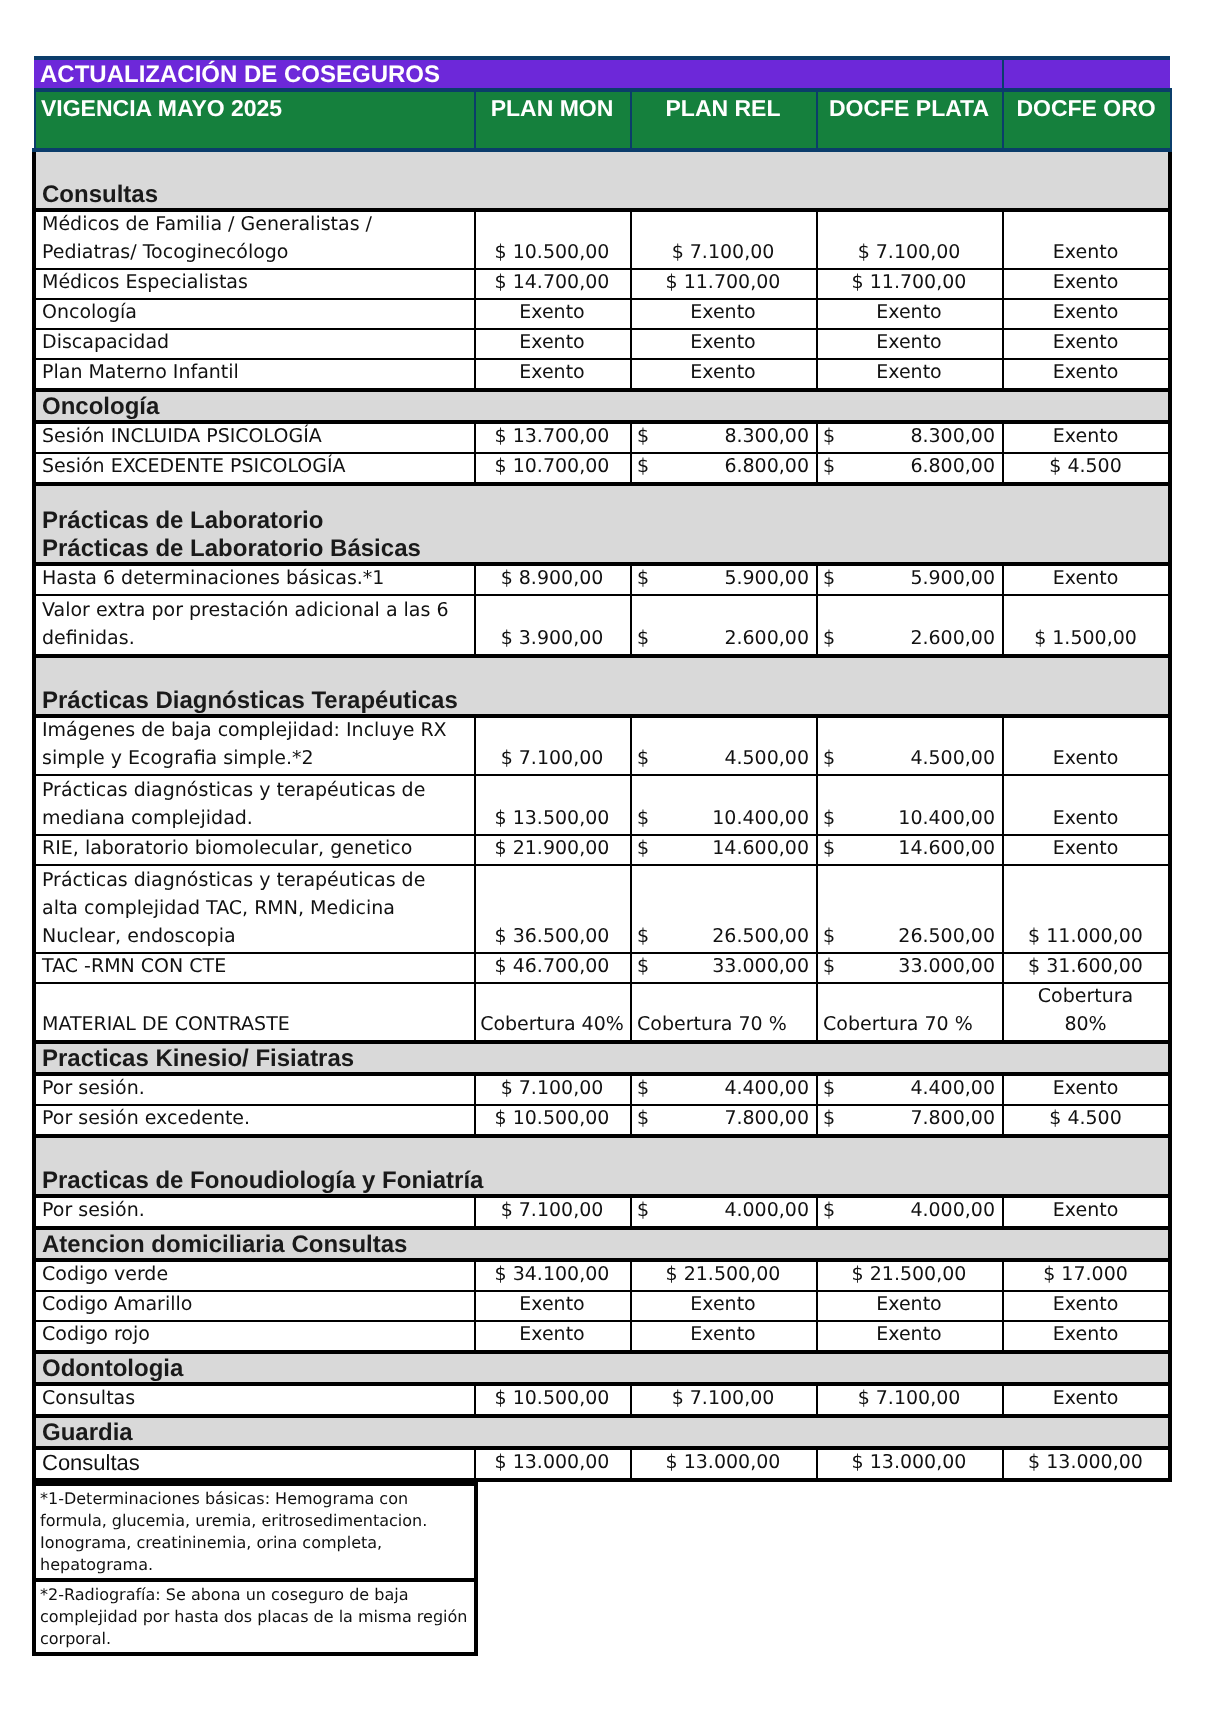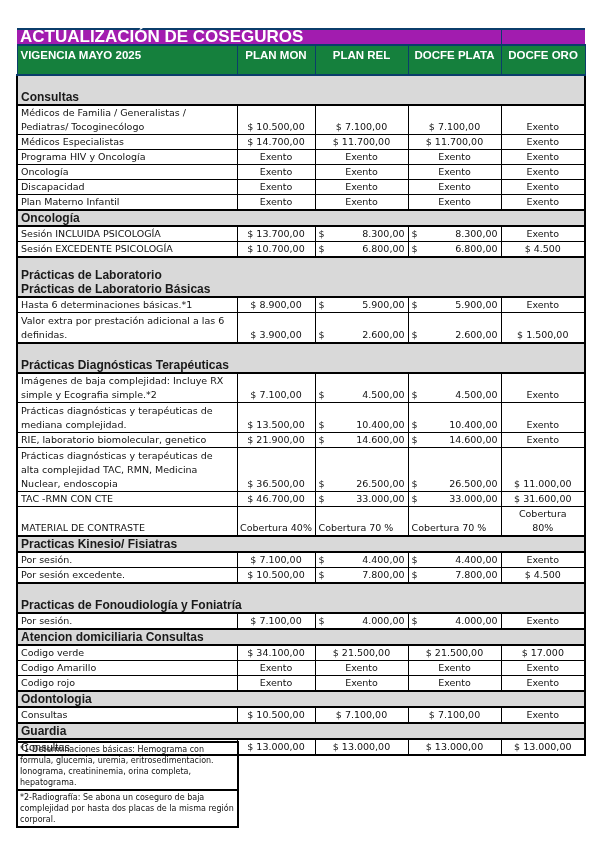--- a/index.html
+++ b/index.html
@@ -10,21 +10,21 @@
 
   table.grid { border-collapse: collapse; table-layout: fixed; width: 568px; }
   table.grid td { font-size: 10.5px; line-height: 14px; padding: 0 3px; vertical-align: bottom; border-left: 1px solid #000; border-right: 1px solid #000; }
 
   col.c0 { width: 220px; }
   col.c1 { width: 78px; }
   col.c2 { width: 93px; }
   col.c3 { width: 93px; }
   col.c4 { width: 84px; }
 
-  tr.hdr1 td { background: #a21caf; color: #fff; font-weight: bold; font-size: 17px; height: 14px; border: none; border-top: 2px solid #0b3d6b; padding-top: 0; vertical-align: top; }
+  tr.hdr1 td { background: #6d28d9; color: #fff; font-weight: bold; font-size: 12px; height: 14px; border: none; border-top: 2px solid #0b3d6b; padding-top: 0; vertical-align: top; }
   tr.hdr1 td.hcell-right { border-left: 1px solid #0b3d6b; }
   tr.hdr2 td { background: #15803d; color: #fff; font-weight: bold; font-size: 11.5px; height: 30px; vertical-align: top; border-top: 2px solid #0b3d6b; border-bottom: 2px solid #0b3d6b; border-left: 1px solid #0b3d6b; border-right: 1px solid #0b3d6b; padding-top: 2px; }
   tr.hdr2 td.center { text-align: center; }
 
   tr.section td { background: #d9d9d9; font-weight: bold; font-size: 12px; color: #1a1a1a; border-top: 2px solid #000; border-bottom: 2px solid #000; border-left: 2px solid #000; border-right: 2px solid #000; }
   tr.section.tall td { height: 30px; }
   tr.section.short td { height: 15px; }
   tr.section.double td { height: 40px; line-height: 14px; margin-top: 16px; }
 
   tr.row td { border-bottom: 1px solid #000; font-family: "DejaVu Sans", sans-serif; font-size: 9.5px; color: #111; }
@@ -77,27 +77,20 @@
         <td class="val last">Exento</td>
       </tr>
       <tr class="row">
         <td class="label">Médicos Especialistas</td>
         <td class="val">$ 14.700,00</td>
         <td class="val">$ 11.700,00</td>
         <td class="val">$ 11.700,00</td>
         <td class="val last">Exento</td>
       </tr>
       <tr class="row">
-        <td class="label">Programa HIV y Oncología</td>
-        <td class="val">Exento</td>
-        <td class="val">Exento</td>
-        <td class="val">Exento</td>
-        <td class="val last">Exento</td>
-      </tr>
-      <tr class="row">
         <td class="label">Oncología</td>
         <td class="val">Exento</td>
         <td class="val">Exento</td>
         <td class="val">Exento</td>
         <td class="val last">Exento</td>
       </tr>
       <tr class="row">
         <td class="label">Discapacidad</td>
         <td class="val">Exento</td>
         <td class="val">Exento</td>

